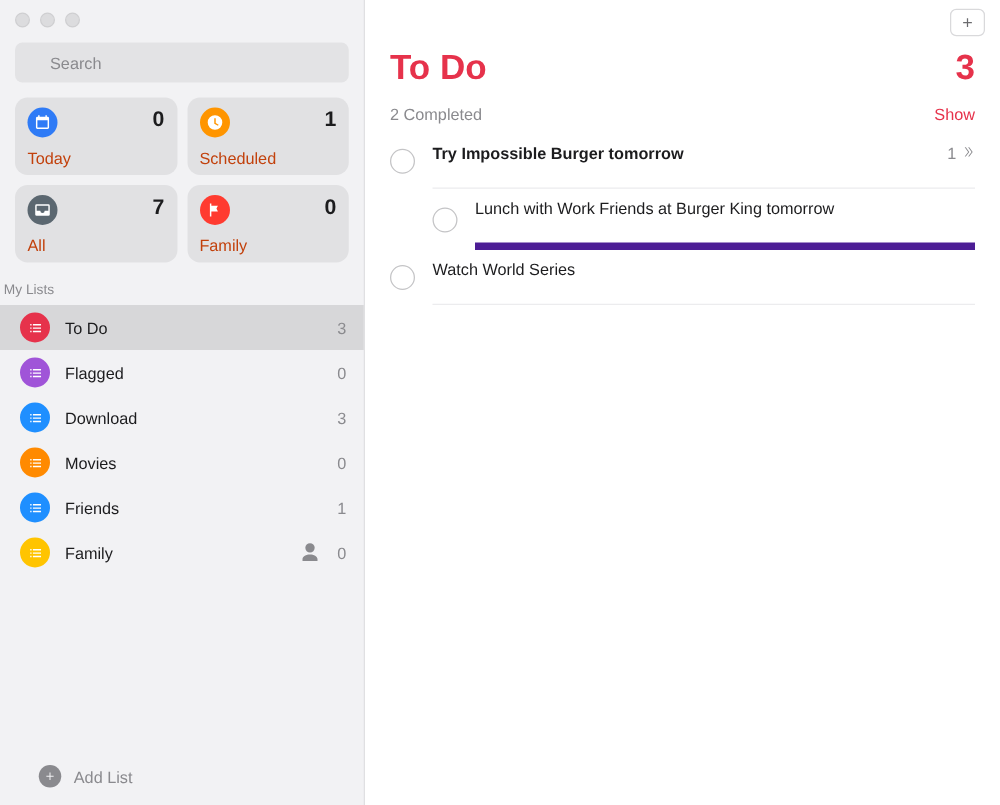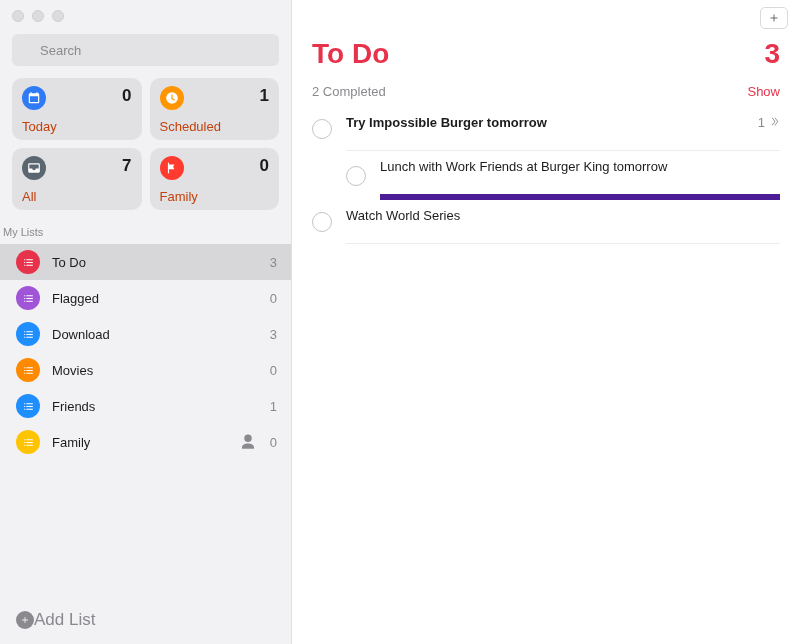--- a/index.html
+++ b/index.html
@@ -147,24 +147,26 @@
   .list-count {
     font-size: 13px;
     color: #8a8a8e;
     min-width: 10px;
     text-align: right;
   }
   
   .add-list {
     display: flex;
     align-items: center;
+    gap: 10px;
     padding: 12px 16px 14px;
     color: #8a8a8e;
     cursor: pointer;
-    font-size: 17px;
+    font-size: 13px;
+    margin-left: 15px;
   }
   .add-list .circle-plus {
     width: 18px; height: 18px;
     border-radius: 50%;
     background: #8a8a8e;
     display: flex; align-items: center; justify-content: center;
   }
   .add-list .circle-plus svg { width: 10px; height: 10px; fill: #f2f2f4; }
 
   

